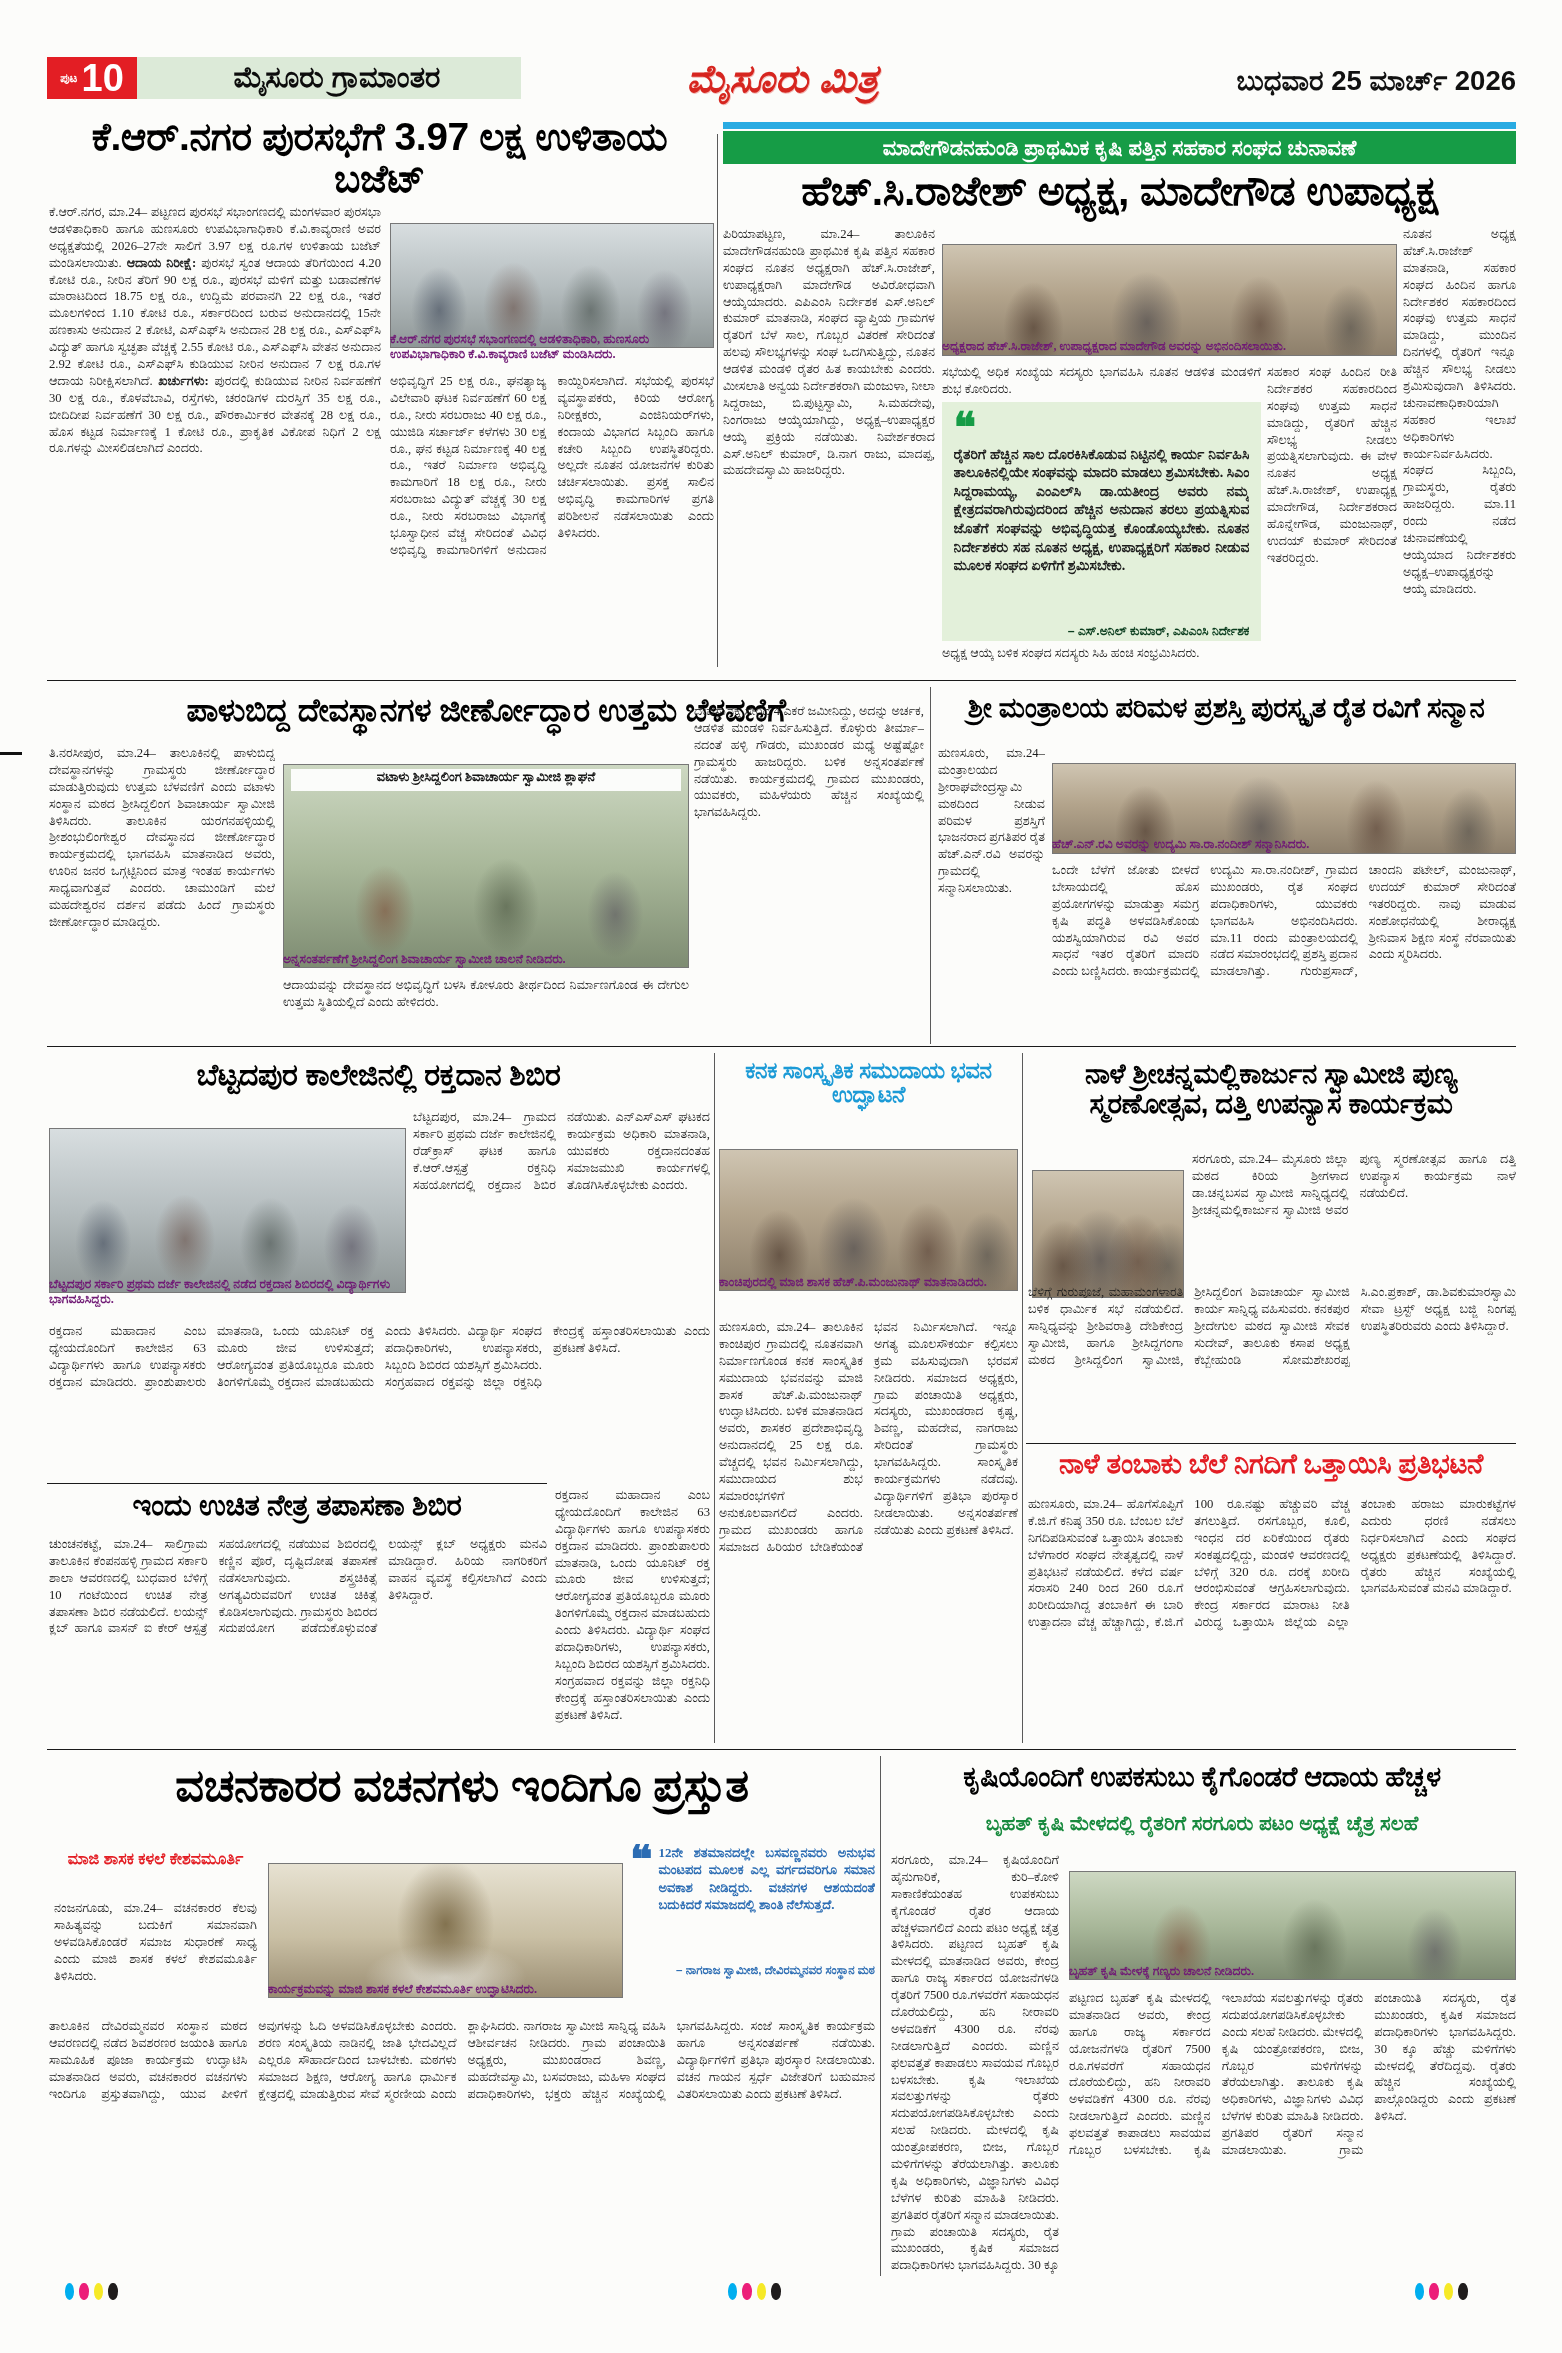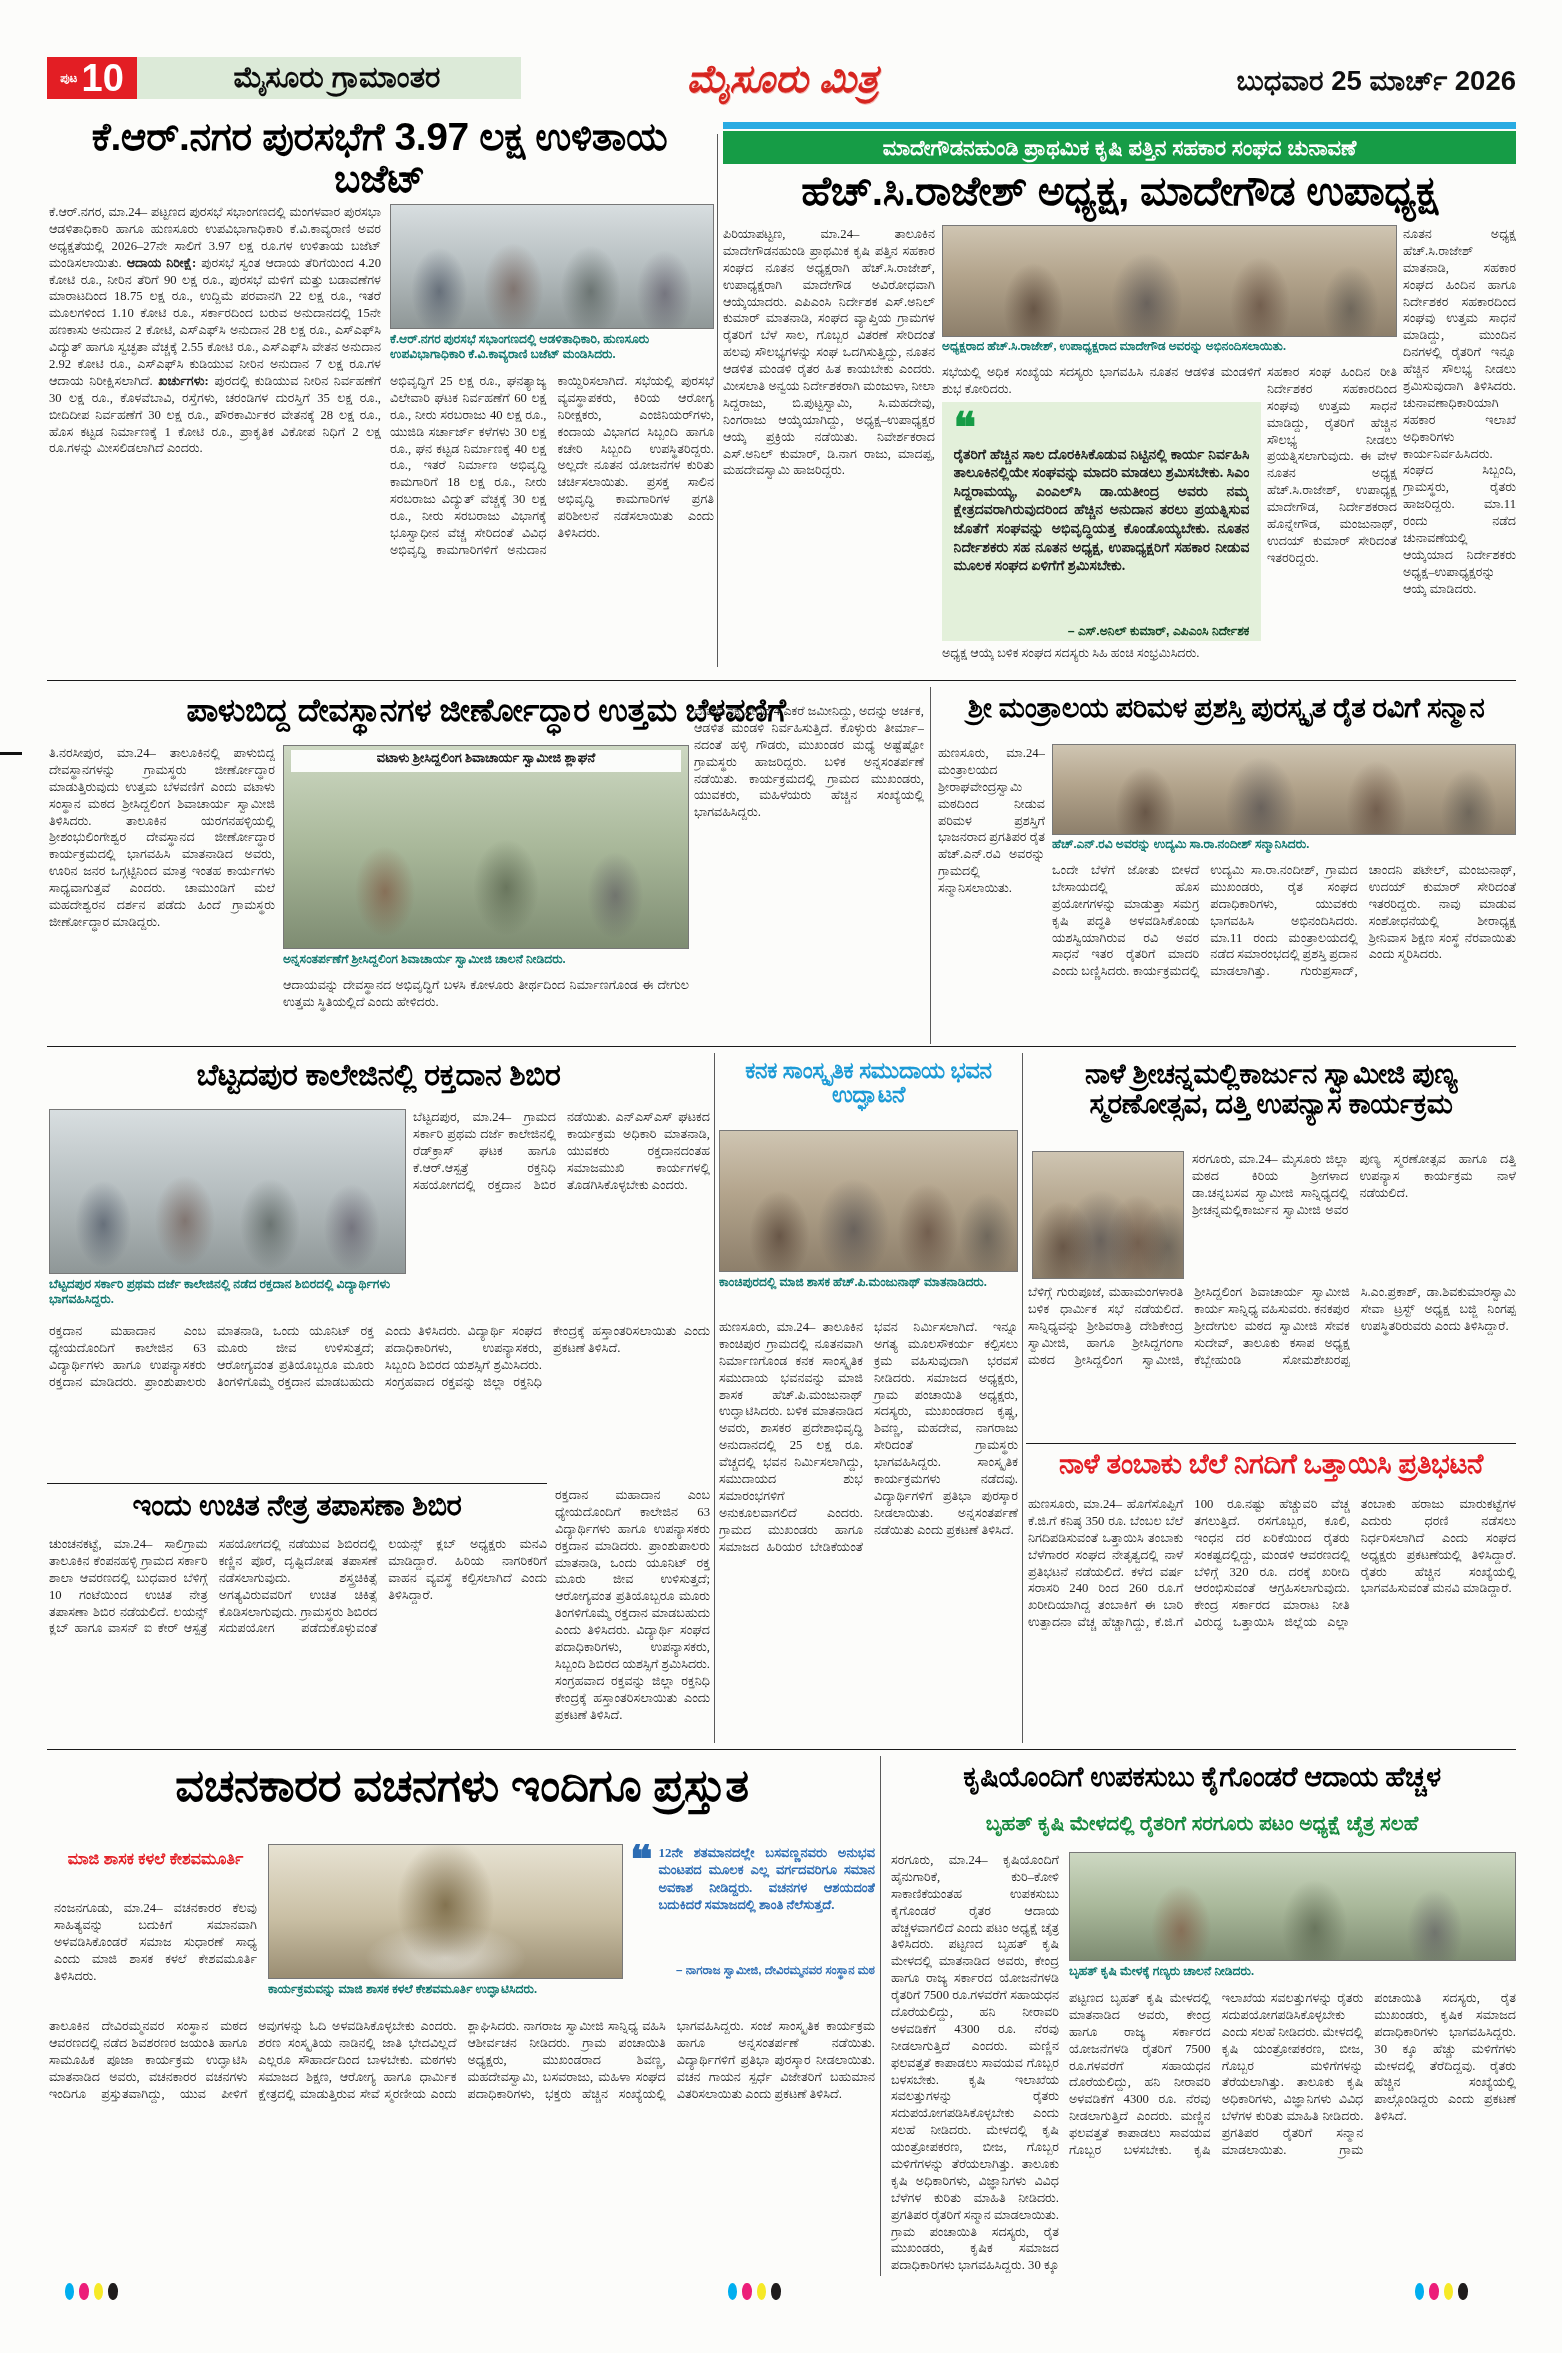--- a/index.html
+++ b/index.html
@@ -7,22 +7,22 @@
         font-family:"Liberation Serif","DejaVu Serif",serif;color:#141414;overflow:hidden;}
   .abs{position:absolute;}
   .sans{font-family:"Liberation Sans","DejaVu Sans",sans-serif;}
   .hl{font-family:"Liberation Sans","DejaVu Sans",sans-serif;font-weight:bold;color:#000;
       text-align:center;line-height:1.08;letter-spacing:-0.4px;}
   .body-text{font-size:12.7px;line-height:1.33;text-align:justify;overflow:hidden;color:#1c1c1c;}
   .body-text strong{font-weight:bold;}
   .cols-2{column-count:2;column-gap:11px;}
   .cols-3{column-count:3;column-gap:11px;}
   .cols-4{column-count:4;column-gap:11px;}
-  .caption{font-weight:bold;font-size:12.3px;line-height:1.25;overflow:hidden;color:#0f766e;}
-  .photo{border:0.7px solid #777;box-sizing:border-box;overflow:hidden;}
+  .caption{font-weight:bold;font-size:12.3px;line-height:1.25;overflow:hidden;color:#701a75;}
+  .photo{border:0.7px solid #777;box-sizing:border-box;overflow:hidden;margin-top:19px;}
   .p-warm{background:
       radial-gradient(43px 65px at 20% 75%, rgba(60,40,30,.55), transparent 70%),
       radial-gradient(51px 72px at 45% 70%, rgba(50,50,60,.5), transparent 70%),
       radial-gradient(43px 69px at 70% 72%, rgba(70,45,35,.5), transparent 70%),
       radial-gradient(40px 62px at 90% 75%, rgba(55,55,55,.45), transparent 70%),
       linear-gradient(180deg,#cfc5b2 0%,#b3a48c 45%,#8d7f6b 100%);}
   .p-cool{background:
       radial-gradient(40px 62px at 15% 70%, rgba(40,50,70,.5), transparent 70%),
       radial-gradient(43px 65px at 38% 68%, rgba(90,60,50,.5), transparent 70%),
       radial-gradient(43px 65px at 62% 70%, rgba(50,60,55,.5), transparent 70%),

